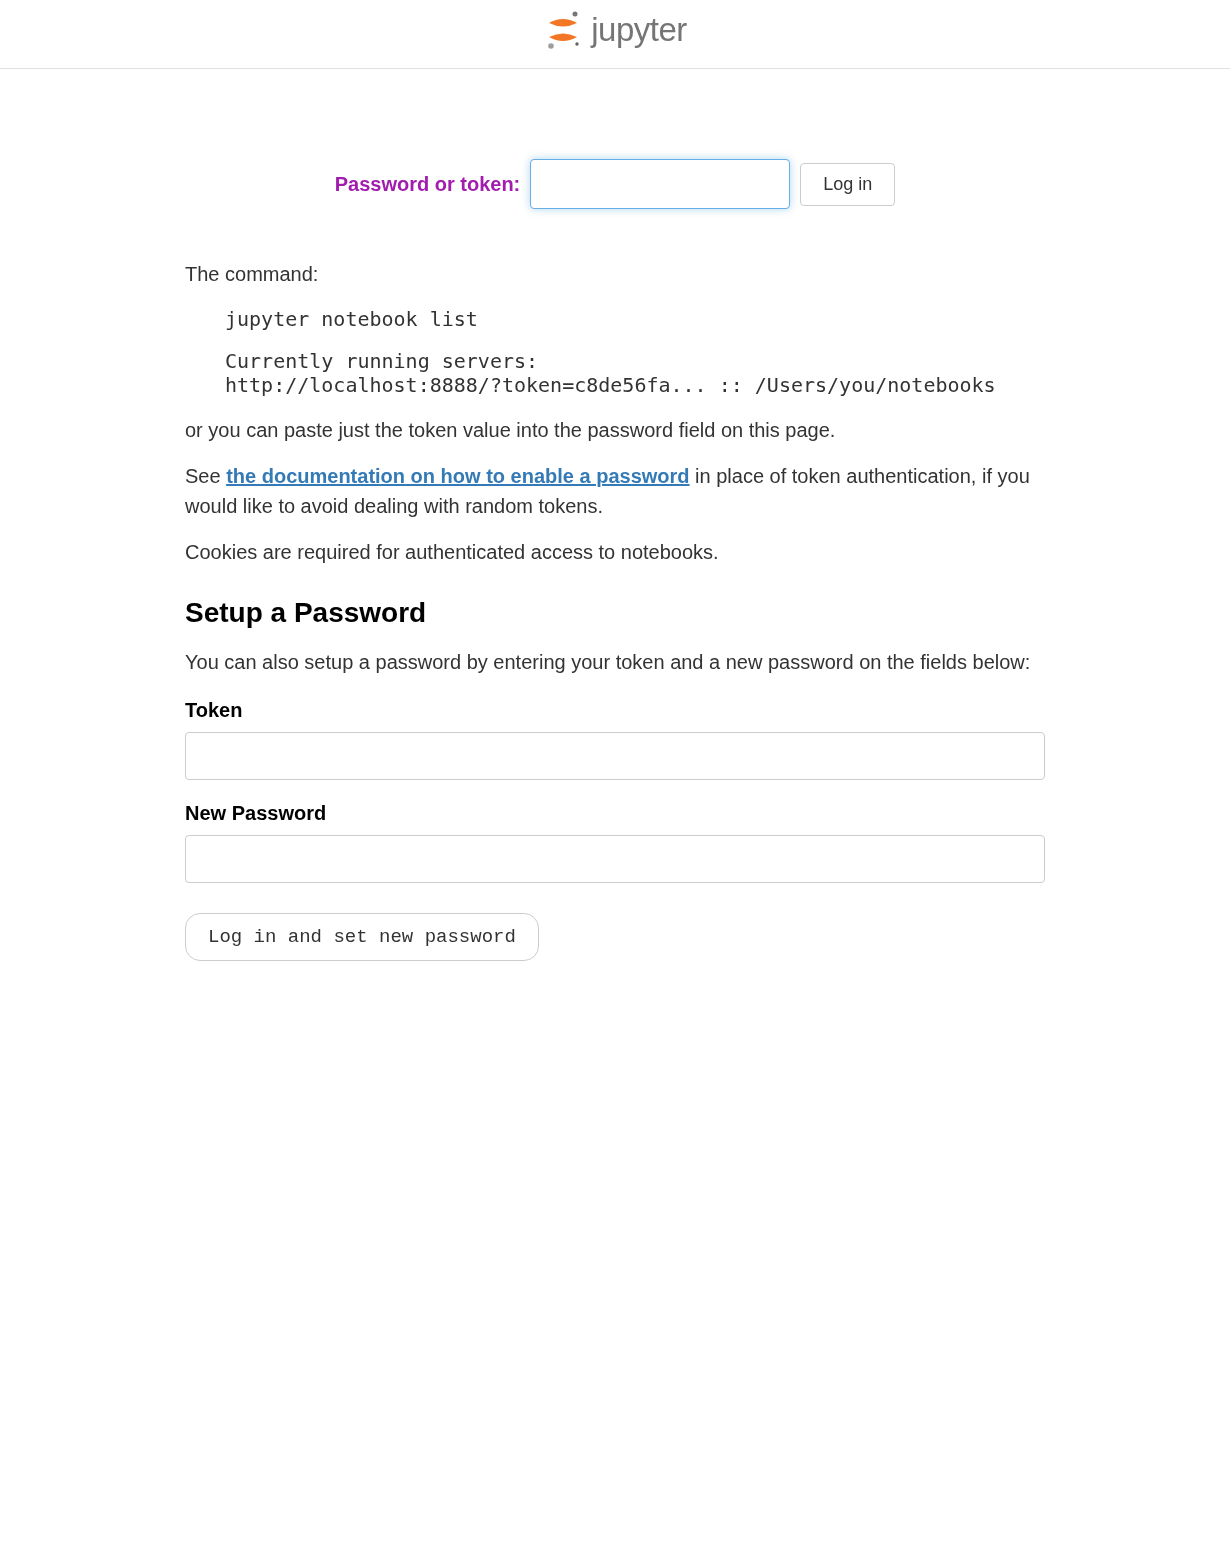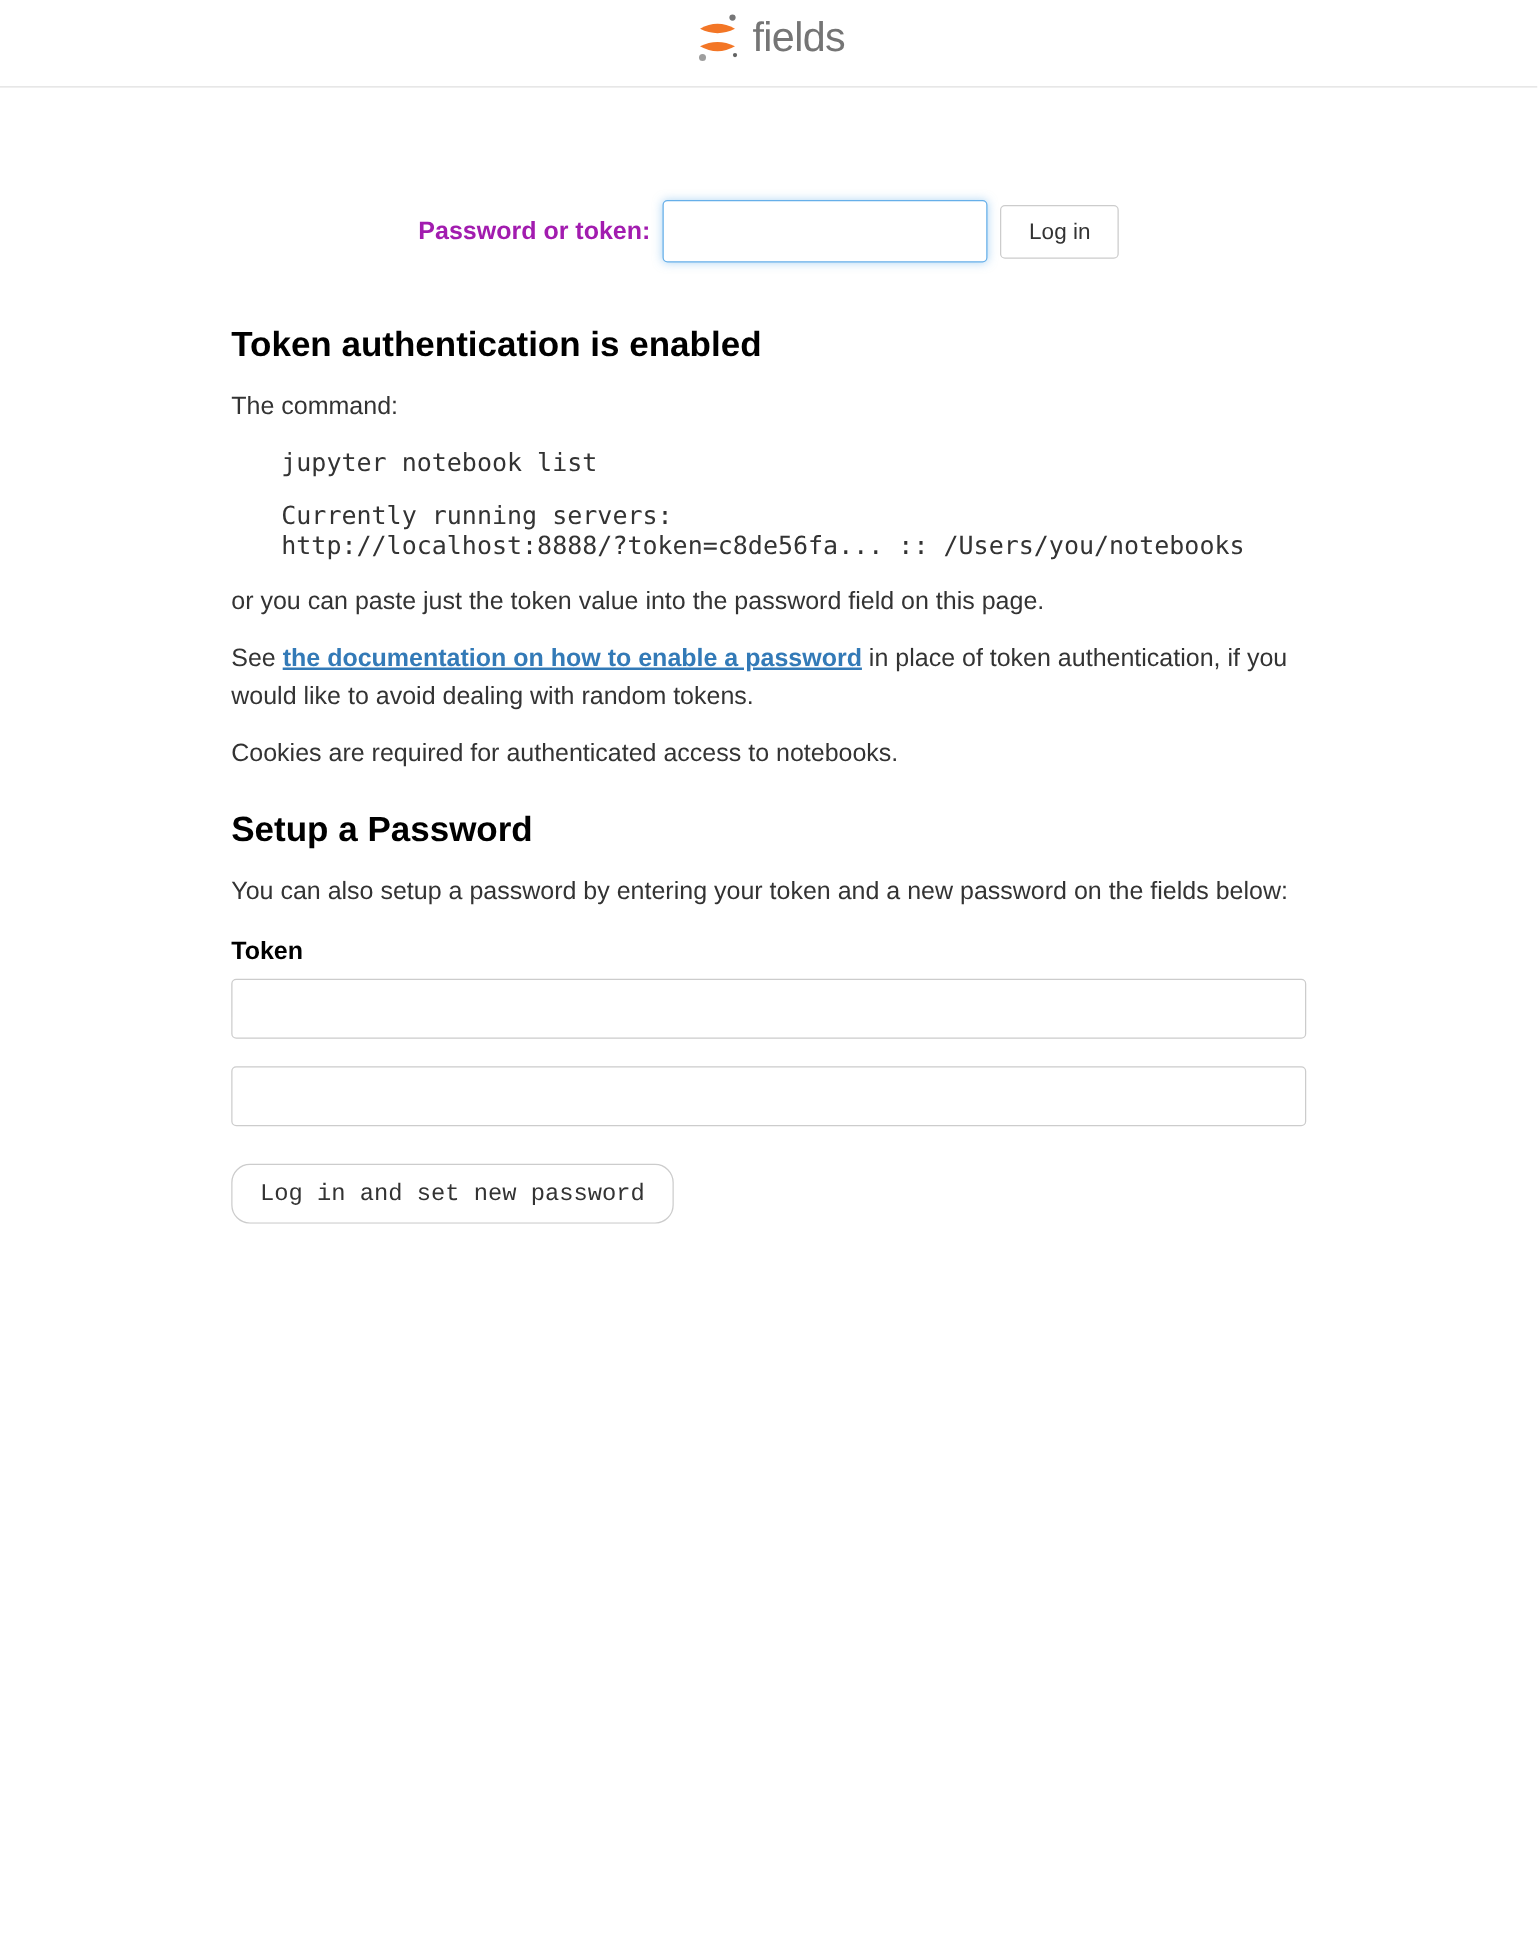--- a/index.html
+++ b/index.html
@@ -129,32 +129,31 @@
 
 <div class="header">
   <span class="jupyter-logo">
     <svg viewBox="0 0 40 40">
       <path d="M 6 13 Q 20 5 34 13 Q 20 20 6 13 Z" fill="#f37626"></path>
       <path d="M 6 27 Q 20 35 34 27 Q 20 20 6 27 Z" fill="#f37626"></path>
       <circle cx="32" cy="4" r="2.5" fill="#767677"></circle>
       <circle cx="8" cy="36" r="2.8" fill="#9e9e9e"></circle>
       <circle cx="34" cy="34" r="1.7" fill="#616262"></circle>
     </svg>
-    <span class="jupyter-text">fields</span>
+    <span class="jupyter-text">jupyter</span>
   </span>
 </div>
 
 <div class="container">
   <div class="login-row">
     <label class="login-label">Password or token:</label>
     <input type="password" class="password-input" style="">
     <button class="btn">Log in</button>
   </div>
 
-  <h3>Token authentication is enabled</h3>
 
 
   <p>The command:</p>
 
   <pre>jupyter notebook list</pre>
 
 
   <pre>Currently running servers:
 http://localhost:8888/?token=c8de56fa... :: /Users/you/notebooks</pre>
 
@@ -169,17 +168,18 @@
   <h3>Setup a Password</h3>
 
   <p>You can also setup a password by entering your token and a new password on the fields below:</p>
 
   <div class="form-group">
     <label>Token</label>
     <input type="text" class="form-control" style="">
   </div>
 
   <div class="form-group">
+    <label>New Password</label>
     <input type="password" class="form-control" style="">
   </div>
 
   <button class="submit-btn">Log in and set new password</button>
 </div>
 
 </body></html>

